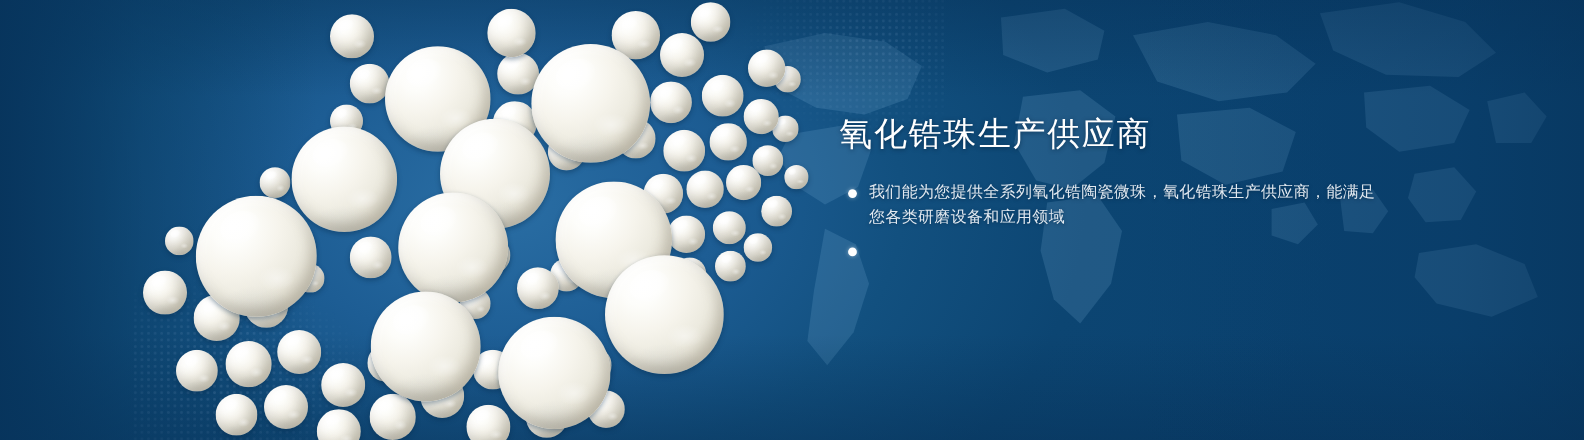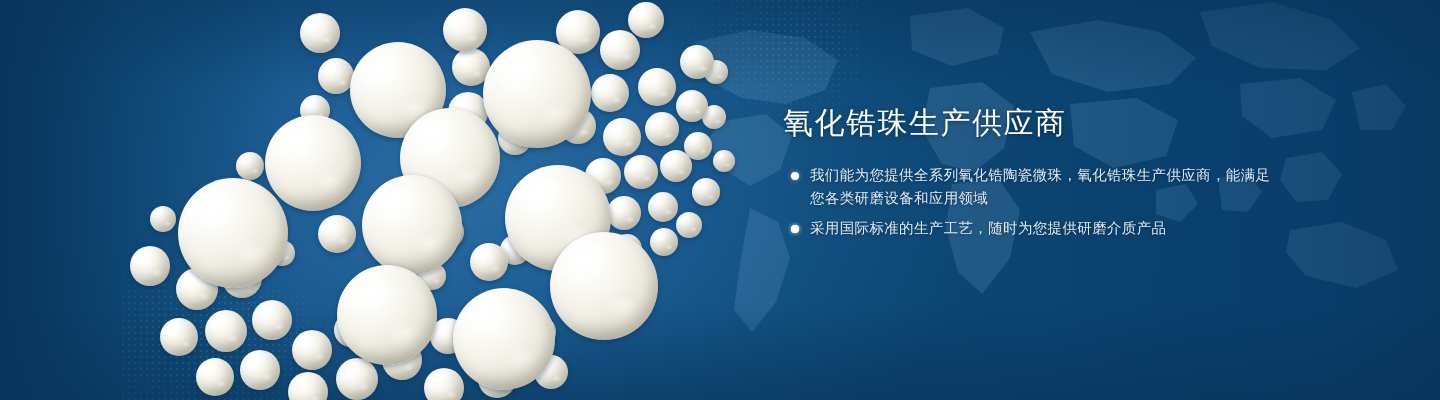--- a/index.html
+++ b/index.html
@@ -77,21 +77,21 @@
     transform:rotate(-18deg);
   }
   .bead::before{
     content:"";position:absolute;
     left:52%;top:58%;width:30%;height:20%;
     border-radius:50%;
     background:radial-gradient(ellipse at 50% 50%, rgba(255,255,255,.42) 0%, rgba(255,255,255,0) 72%);
   }
 
   
-  #copy{position:absolute;left:783px;top:104px;width:500px;}
+  #copy{position:absolute;left:763px;top:104px;width:500px;}
   #headline{
     color:#ffffff;
     font-size:30px;
     font-weight:400;
     letter-spacing:1.5px;
     line-height:1.25;
     text-shadow:0 1px 4px rgba(4,32,60,.65);
     margin:0;
     white-space:nowrap;
   }
@@ -225,20 +225,16 @@
     <h1 id="headline">氧化锆珠生产供应商</h1>
 
     <ul id="bullets">
       <li>
         <span class="dot"></span>
         <span>我们能为您提供全系列氧化锆陶瓷微珠，氧化锆珠生产供应商，能满足您各类研磨设备和应用领域</span>
       </li>
       <li>
         <span class="dot"></span>
       </li>
-      <li>
-        <span class="dot"></span>
-        <span>采用国际标准的生产工艺，随时为您提供研磨介质产品</span>
-      </li>
     </ul>
   </div>
 
 </div>
 
 </body></html>

